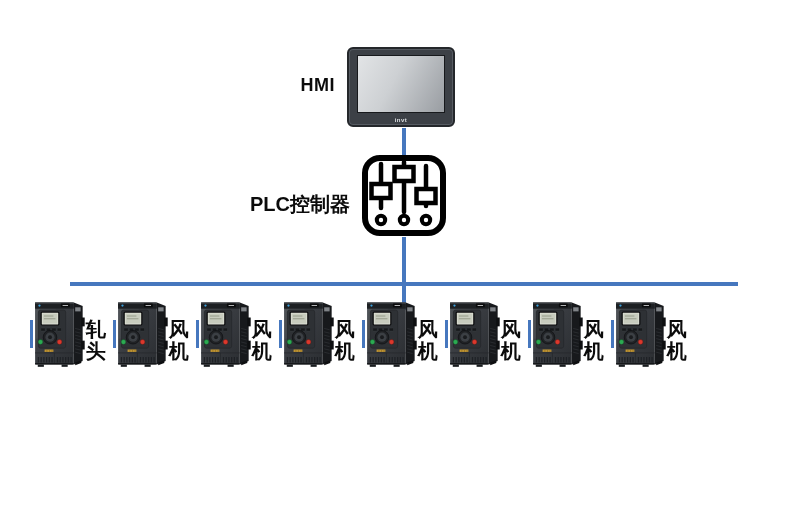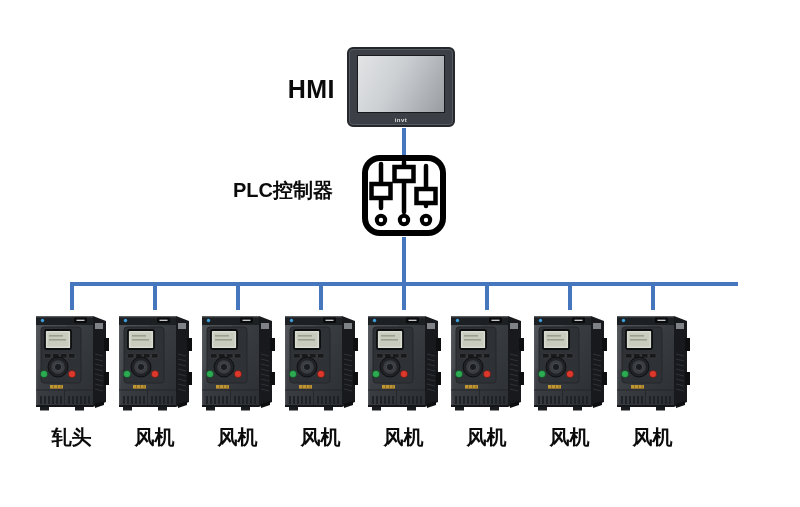--- a/index.html
+++ b/index.html
@@ -2,22 +2,22 @@
 <html style="--accent: #4677BE;"><head>
 <meta charset="utf-8">
 <style>
   html,body{margin:0;padding:0;background:#ffffff;}
   .canvas{
     position:relative;width:800px;height:507px;background:#ffffff;overflow:hidden;
     font-family:"Liberation Sans","DejaVu Sans",sans-serif;color:#0b0b0b;
   }
   
   .lbl{position:absolute;font-weight:800;white-space:nowrap;}
-  .hmi-label{left:250px;top:75px;width:85px;text-align:right;font-size:25px;letter-spacing:.5px;}
-  .plc-label{left:233px;top:177px;width:117px;font-size:20px;}
+  .hmi-label{left:250px;top:75px;width:85px;text-align:right;font-size:18px;letter-spacing:.5px;}
+  .plc-label{left:233px;top:191px;width:117px;text-align:right;font-size:20px;}
   
   .conn{position:absolute;background:var(--accent,#4677BE);}
   .line-hmi-plc{left:402px;top:128px;width:4px;height:27px;}
   .line-plc-bus{left:402px;top:237px;width:4px;height:73px;}
   .bus-line{left:70px;top:282px;width:668px;height:4px;}
   
   .hmi-device{
     position:absolute;left:347px;top:47px;width:108px;height:80px;
     background:#3c4046;border:2px solid #24272b;border-radius:6px;
     box-shadow:inset 0 0 0 1px #565b62;box-sizing:border-box;
@@ -28,21 +28,21 @@
     border:1px solid #17191c;
   }
   .hmi-logo{
     position:absolute;left:0;bottom:1px;width:100%;text-align:center;
     font-size:6px;font-weight:bold;color:#dde0e3;letter-spacing:.5px;line-height:8px;
   }
   
   .plc-icon{position:absolute;left:361px;top:154px;}
   
   .drives-row{position:absolute;left:30px;top:282px;width:747px;display:flex;}
-  .drive-col{width:83px;display:flex;flex-direction:column;align-items:center;}
+  .drive-col{width:83px;display:flex;flex-direction:row;align-items:center;}
   .drop-line{width:4px;height:28px;background:var(--accent,#4677BE);}
   .drive-svg{width:78px;height:103px;display:block;}
   .drive-label{margin-top:13px;font-size:20px;font-weight:800;line-height:22px;}
 </style>
 </head>
 <body>
 
 <div class="canvas">
 
   <svg width="0" height="0" style="position:absolute" aria-hidden="true">

